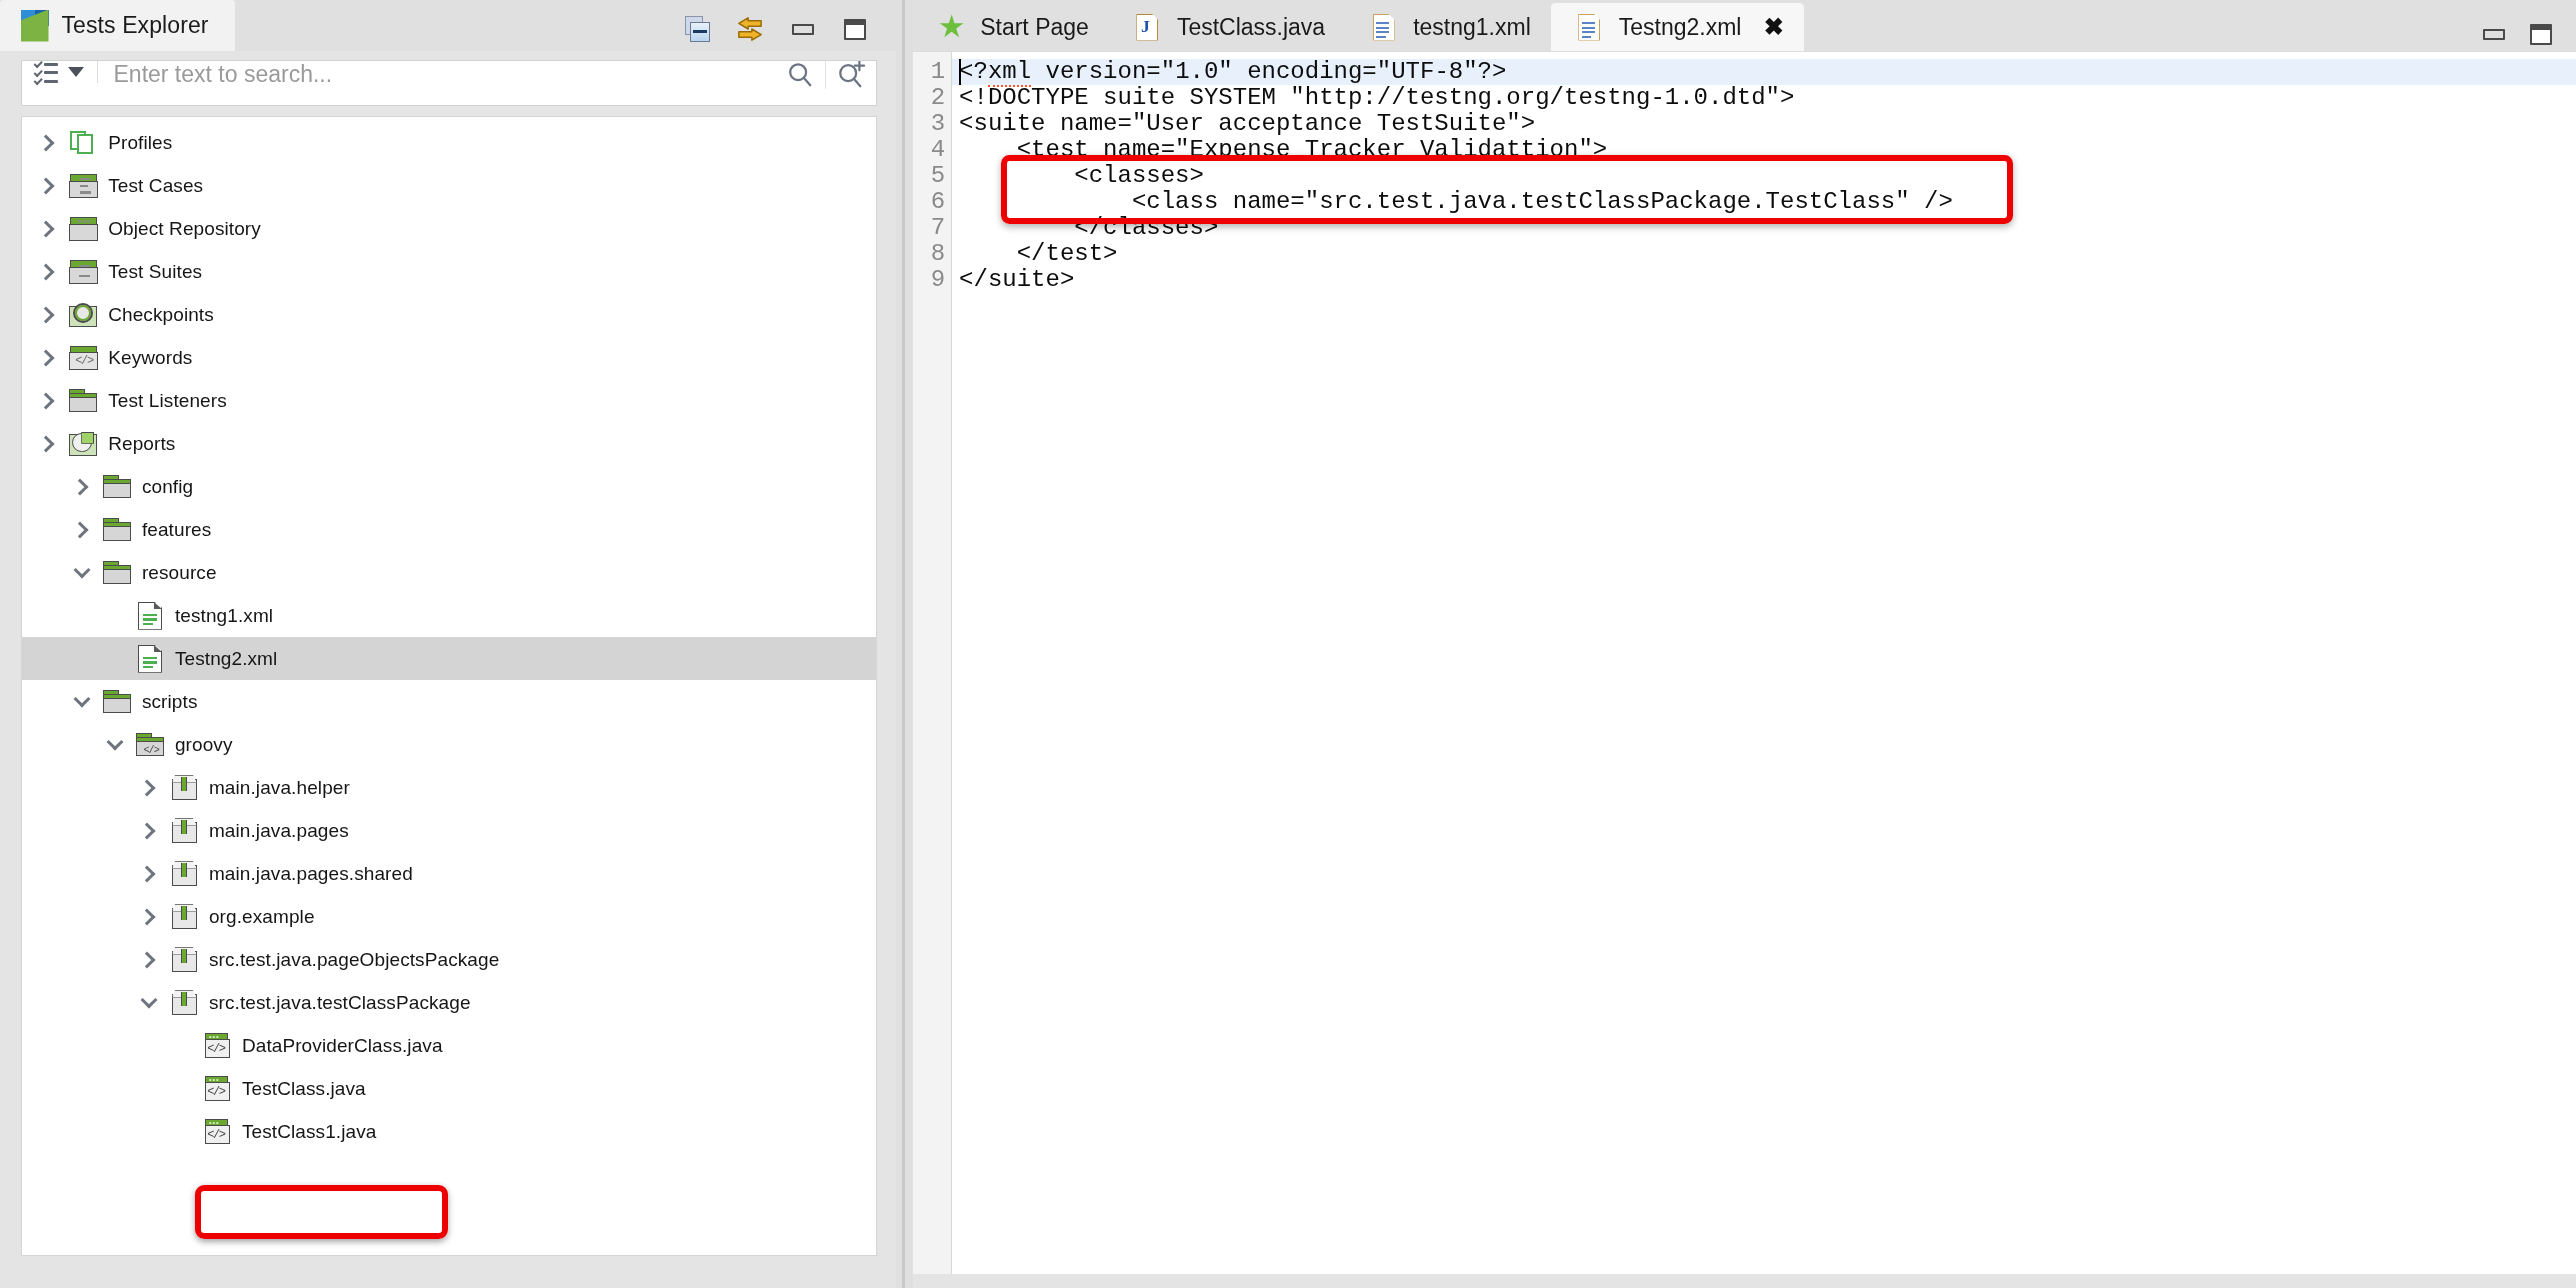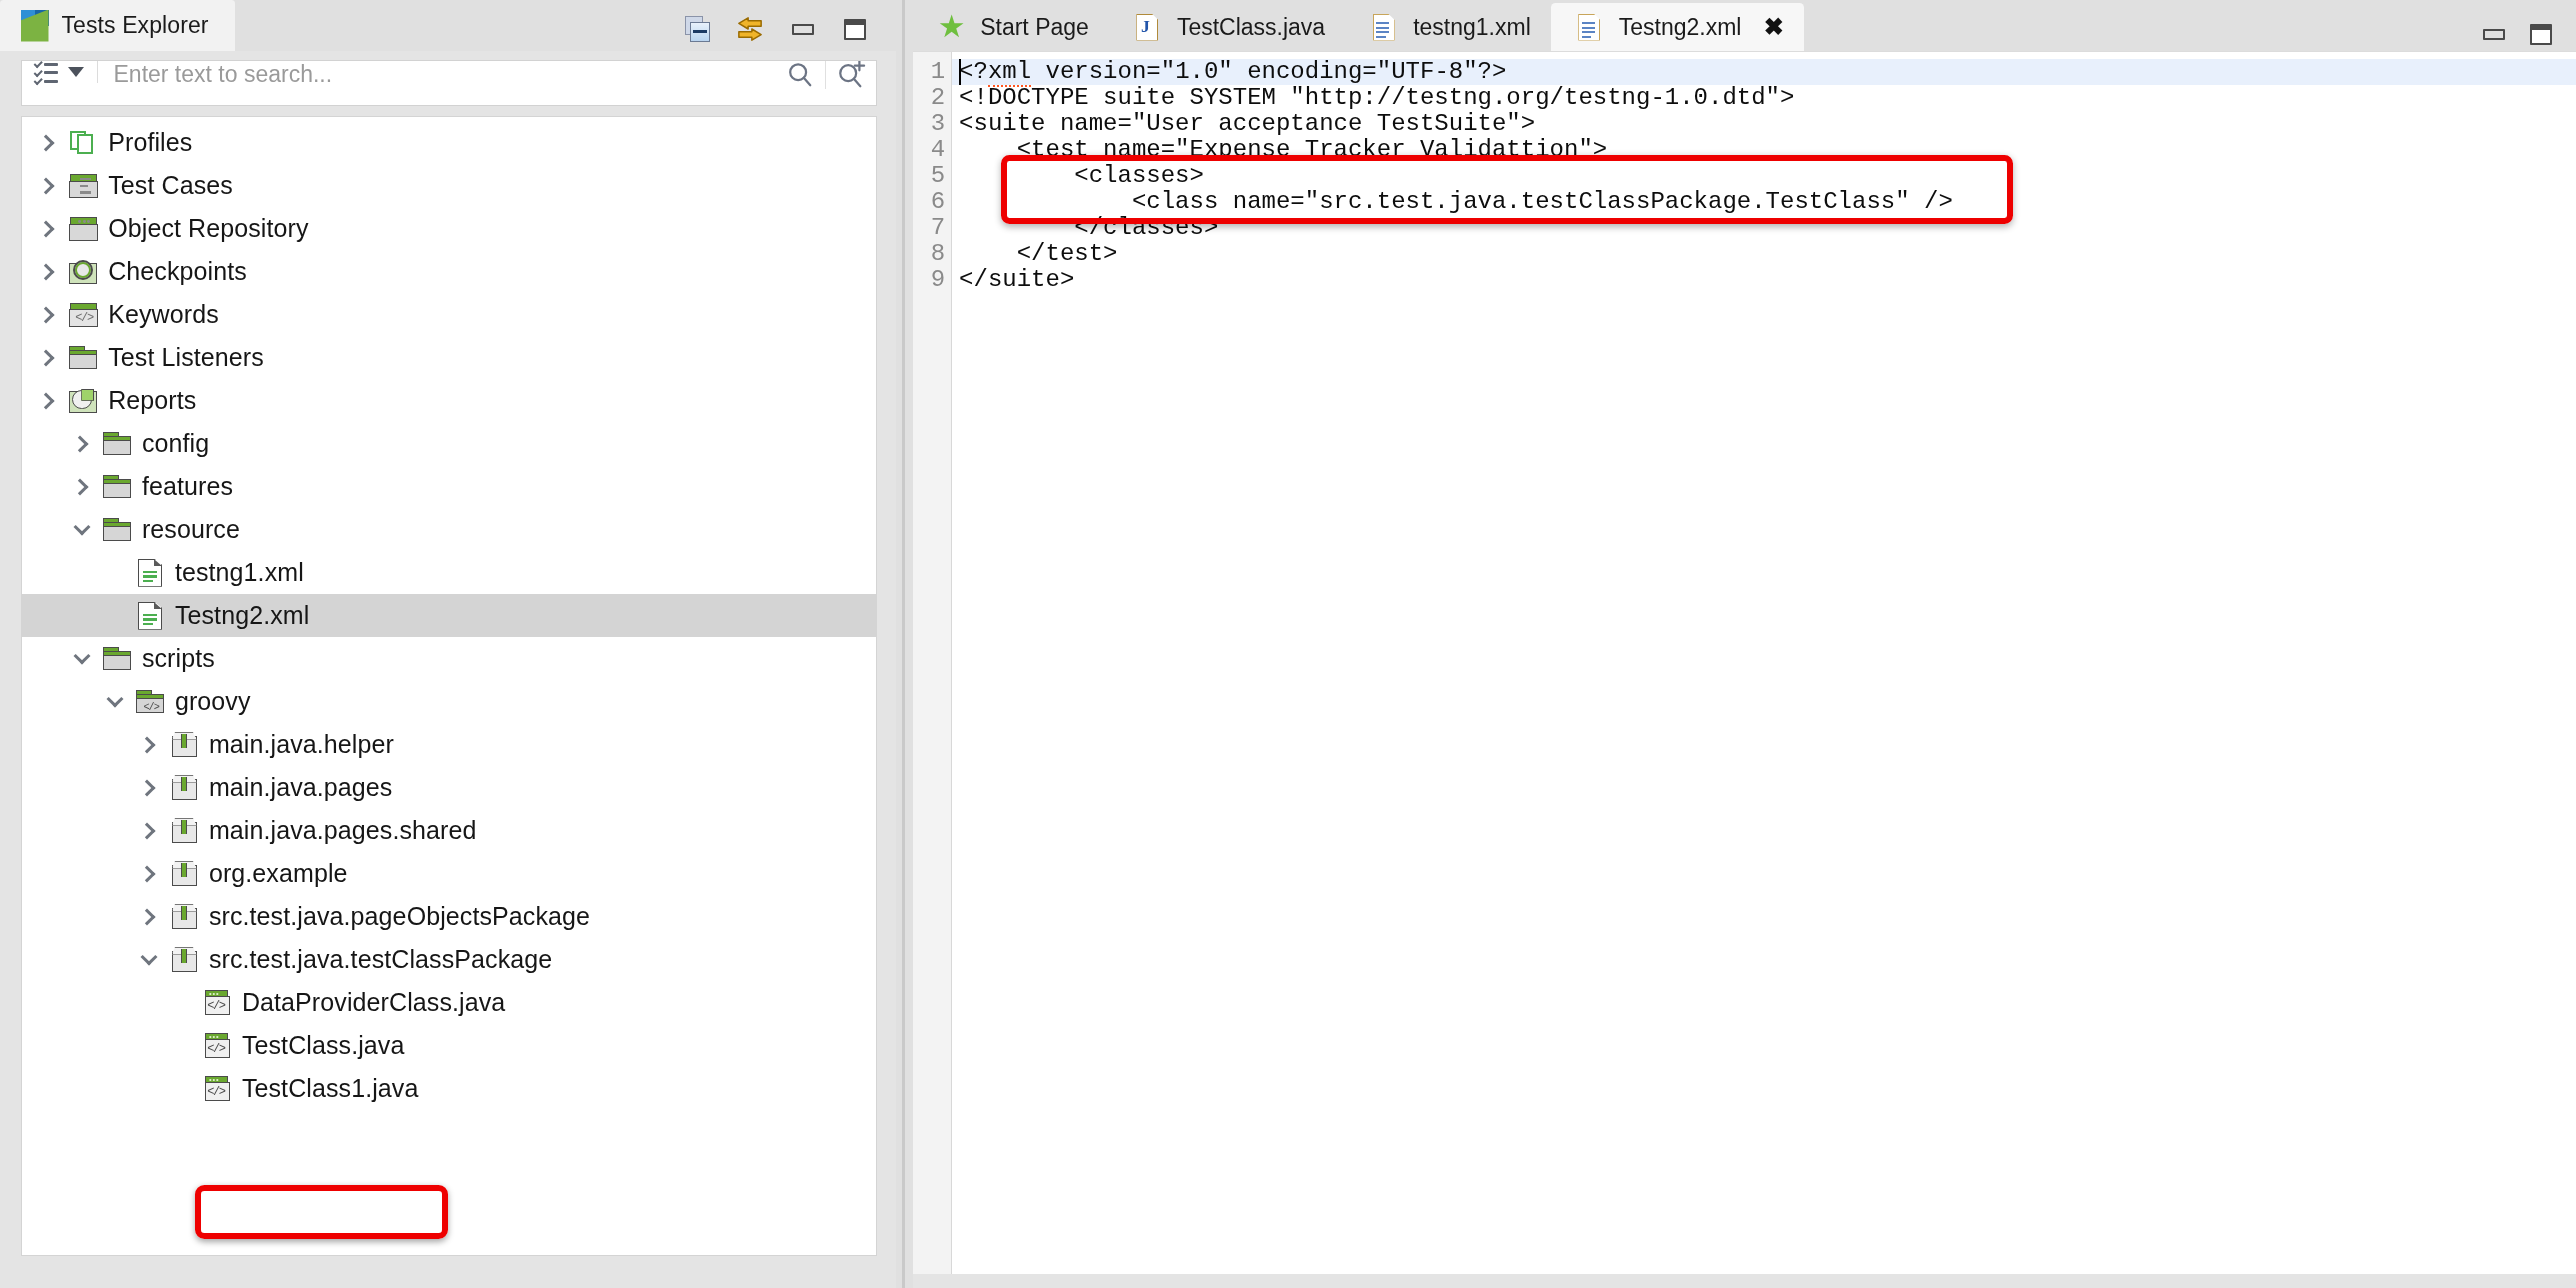--- a/index.html
+++ b/index.html
@@ -120,21 +120,21 @@
     position: relative;
     white-space: nowrap;
   }
   .row.sel { background:#d4d4d4; }
   .twisty { width: 35px; flex:none; display:flex; align-items:center; justify-content:center; }
   .twisty.empty { visibility:hidden; }
   .chev { width:12px; height:12px; border-right:3.2px solid #6f757e; border-bottom:3.2px solid #6f757e; }
   .chev.right { transform: rotate(-45deg); margin-left:-3.7px; }
   .chev.down  { transform: rotate(45deg); margin-top:-5.6px; }
   .ic { width: 35px; flex:none; display:flex; align-items:center; justify-content:center; }
-  .label { font-size: 25px; color:#161616; margin-left: 7.4px; letter-spacing:0.1px; }
+  .label { font-size: 19px; color:#161616; margin-left: 7.4px; letter-spacing:0.1px; }
 
   
   .i-folder { width:28px; height:23px; position:relative; }
   .i-folder .tabtop { position:absolute; left:0; top:0; width:16px; height:6.5px; background:#6aa82f; border:1.5px solid #4b4b4b; border-bottom:none; }
   .i-folder .body { position:absolute; left:0; top:5.6px; width:28px; height:17.7px; background:#d6d6d6; border:1.5px solid #4b4b4b; }
   .i-folder .lid  { position:absolute; left:0; top:3.7px; width:28px; height:5.6px; background:#6aa82f; border:1.5px solid #4b4b4b; }
 
   .i-folder.code .code { position:absolute; left:7.4px; top:12px; font-size:10.2px; color:#4b4b4b; font-family:"Liberation Mono",monospace; letter-spacing:-0.9px;}
 
   .i-card { width:29px; height:24px; position:relative; }
@@ -386,20 +386,35 @@
               </span>
             </span>
             <span class="label">Object Repository</span>
           </div>
           <div class="row">
             <span style="width: 9.3px; flex: 0 0 auto;"></span>
             <span class="twisty">
               <span class="chev right"></span>
             </span>
             <span class="ic">
+              <span class="i-card">
+                <span class="bk"></span>
+                <span class="fr"></span>
+                <span class="l" style="left:10.2px;top:5.6px;width:11px"></span>
+                <span class="l" style="left:10.2px;top:15px;width:11px"></span>
+              </span>
+            </span>
+            <span class="label">Test Suites</span>
+          </div>
+          <div class="row">
+            <span style="width: 9.3px; flex: 0 0 auto;"></span>
+            <span class="twisty">
+              <span class="chev right"></span>
+            </span>
+            <span class="ic">
               <span class="i-clock">
                 <span class="bgc"></span>
                 <span class="dial"></span>
               </span>
             </span>
             <span class="label">Checkpoints</span>
           </div>
           <div class="row">
             <span style="width: 9.3px; flex: 0 0 auto;"></span>
             <span class="twisty">

